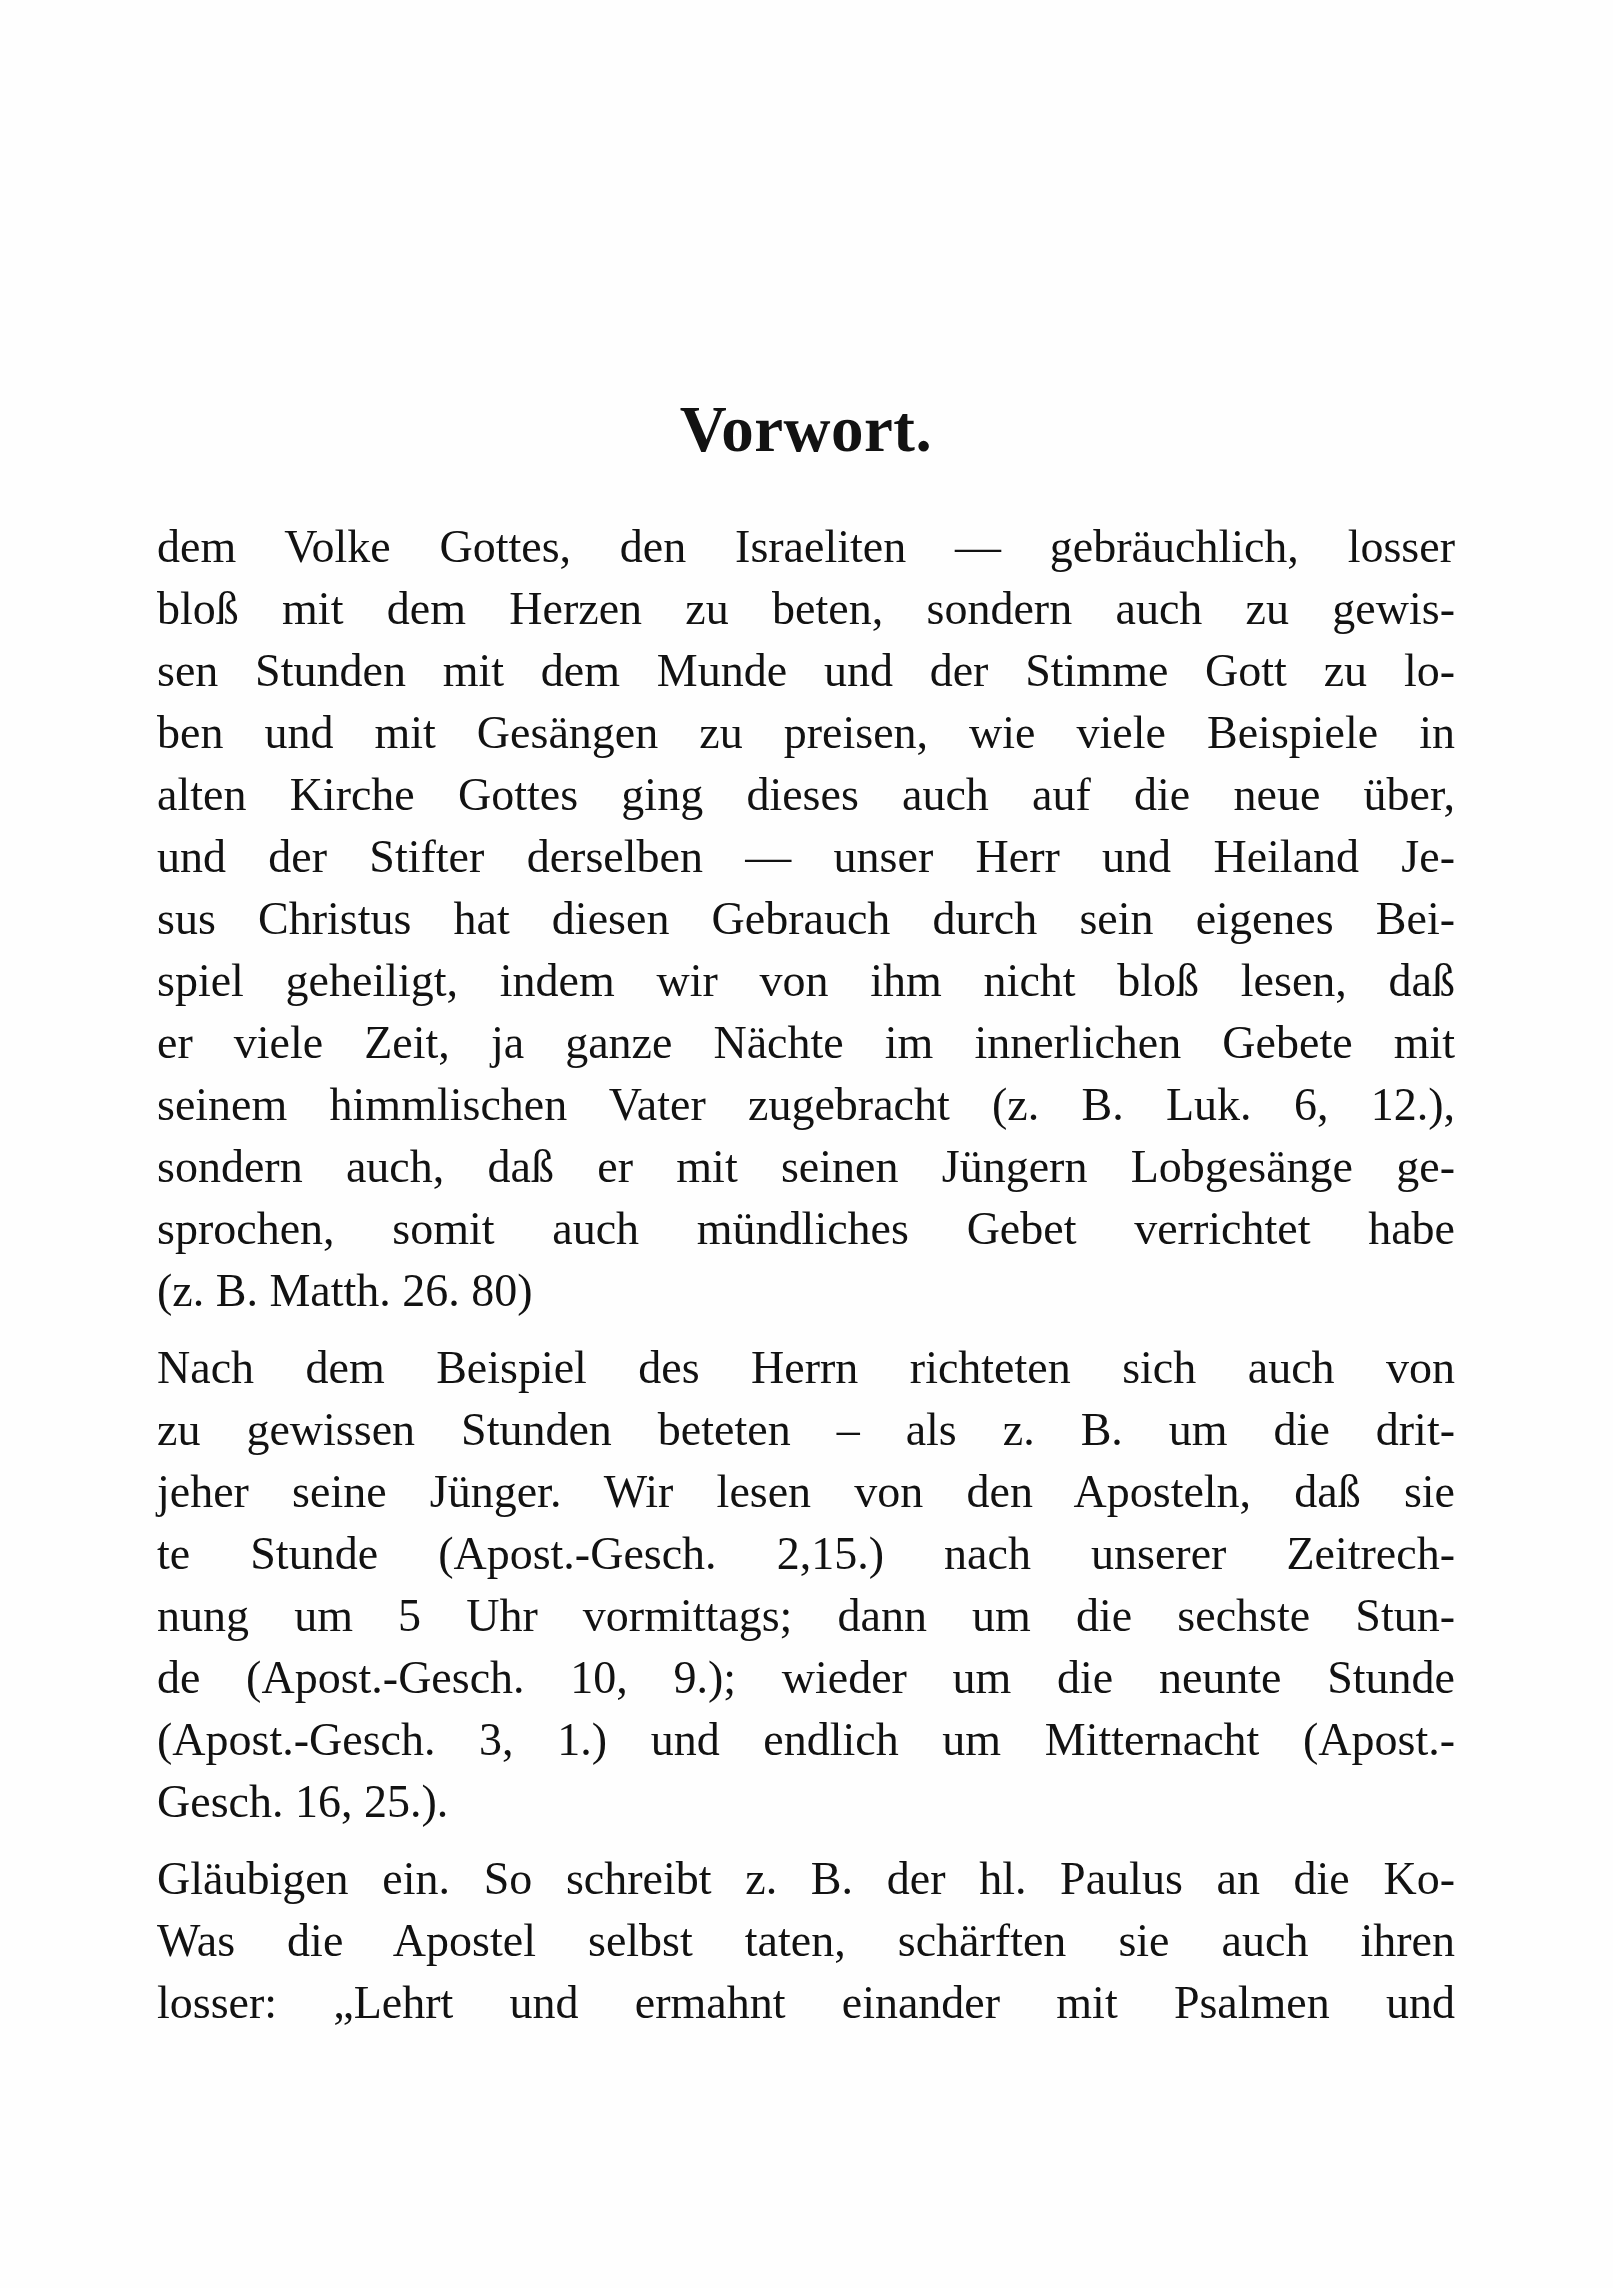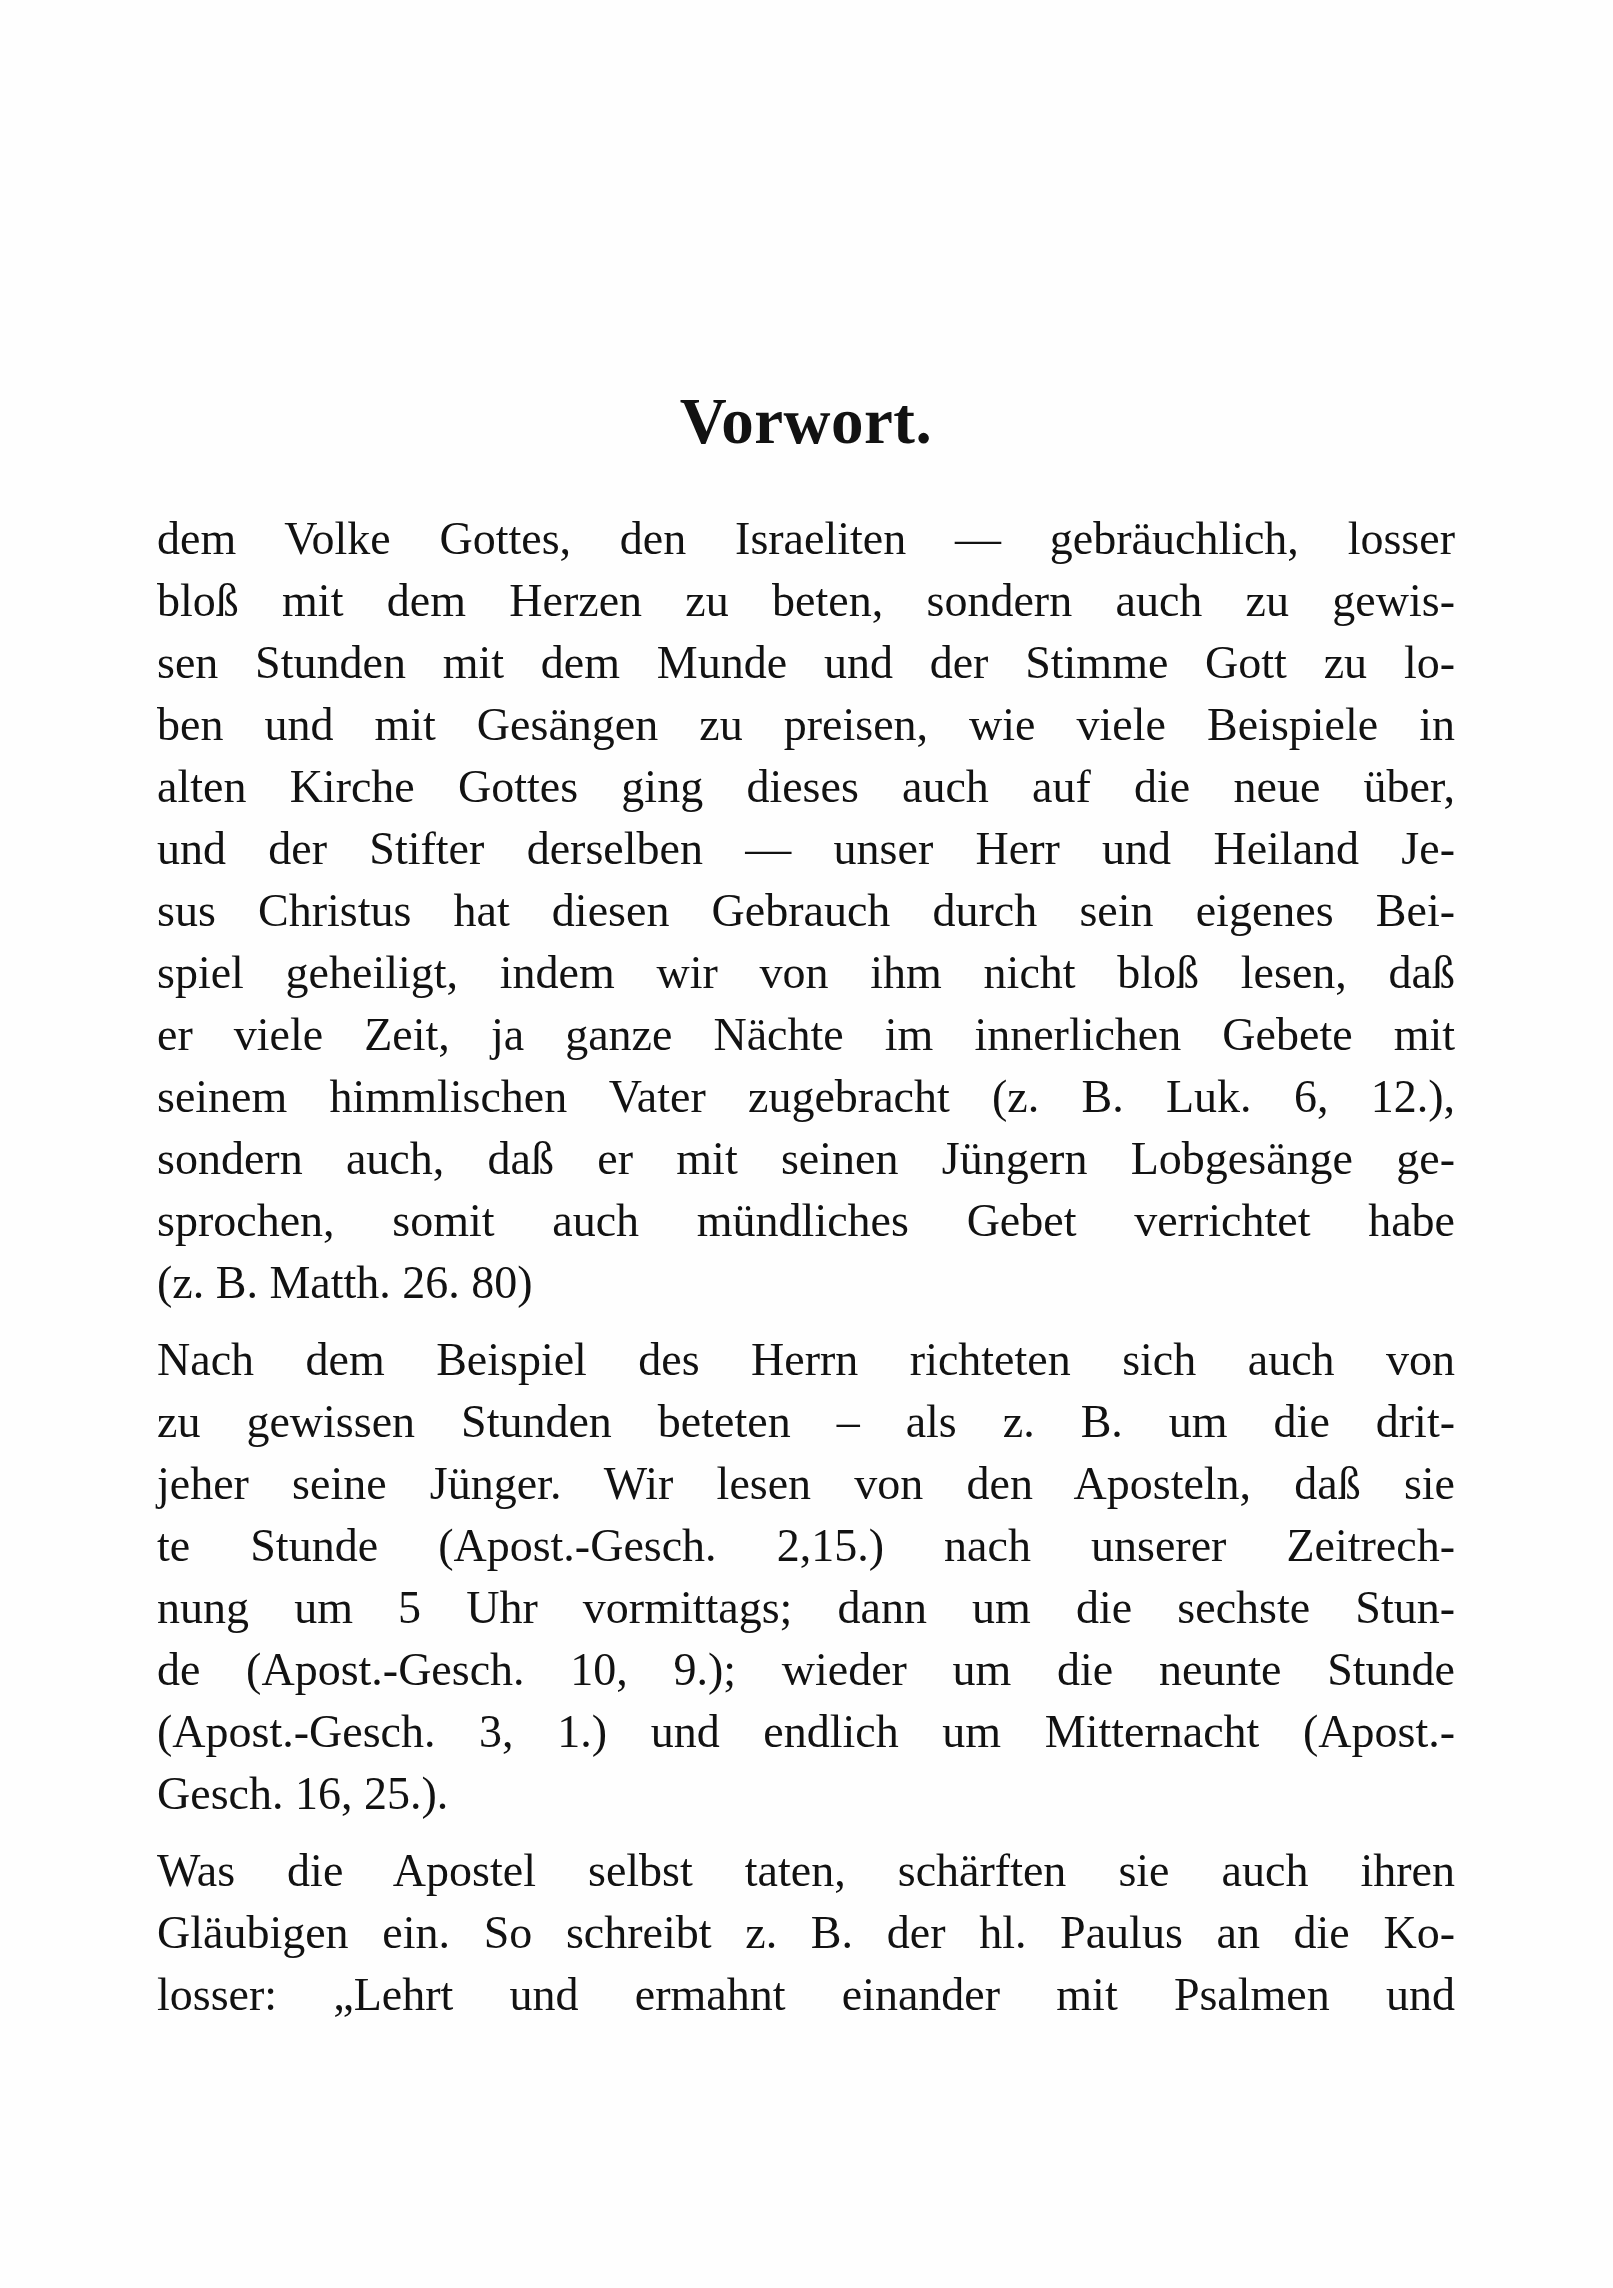--- a/index.html
+++ b/index.html
@@ -8,21 +8,21 @@
     background: #ffffff;
   }
   .page {
     position: relative;
     box-sizing: border-box;
     width: 1613px;
     height: 2289px;
     background: #fefefe;
     color: #121212;
     font-family: "Liberation Serif", "DejaVu Serif", serif;
-    padding: 0 158px 0 157px;
+    padding: 8px 158px 0 157px;
     overflow: hidden;
   }
   .title {
     margin: 389px 0 0 0;
     font-size: 65px;
     line-height: 65px;
     font-weight: 700;
     text-align: center;
     letter-spacing: 0.5px;
   }
@@ -67,19 +67,19 @@
         <div class="line">Nach dem Beispiel des Herrn richteten sich auch von</div>
         <div class="line">zu gewissen Stunden beteten – als z. B. um die drit-</div>
         <div class="line">jeher seine Jünger. Wir lesen von den Aposteln, daß sie</div>
         <div class="line">te Stunde (Apost.-Gesch. 2,15.) nach unserer Zeitrech-</div>
         <div class="line">nung um 5 Uhr vormittags; dann um die sechste Stun-</div>
         <div class="line">de (Apost.-Gesch. 10, 9.); wieder um die neunte Stunde</div>
         <div class="line">(Apost.-Gesch. 3, 1.) und endlich um Mitternacht (Apost.-</div>
         <div class="line last-left">Gesch. 16, 25.).</div>
       </div>
       <div class="paragraph">
+        <div class="line">Gläubigen ein. So schreibt z. B. der hl. Paulus an die Ko-</div>
         <div class="line">Was die Apostel selbst taten, schärften sie auch ihren</div>
-        <div class="line">Gläubigen ein. So schreibt z. B. der hl. Paulus an die Ko-</div>
         <div class="line">losser: „Lehrt und ermahnt einander mit Psalmen und</div>
       </div>
     </div>
 </div>
 
 
 </body></html>

